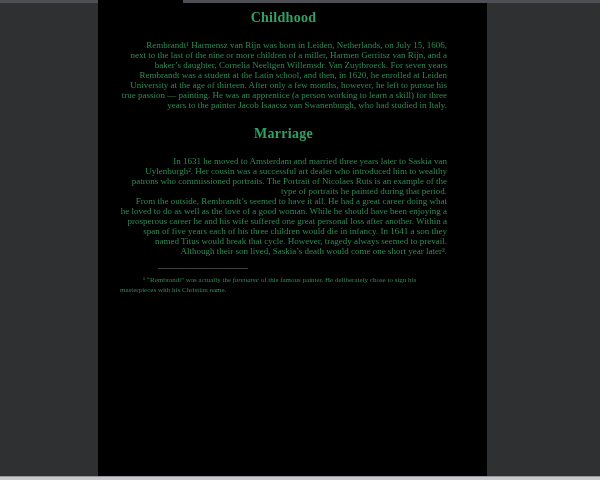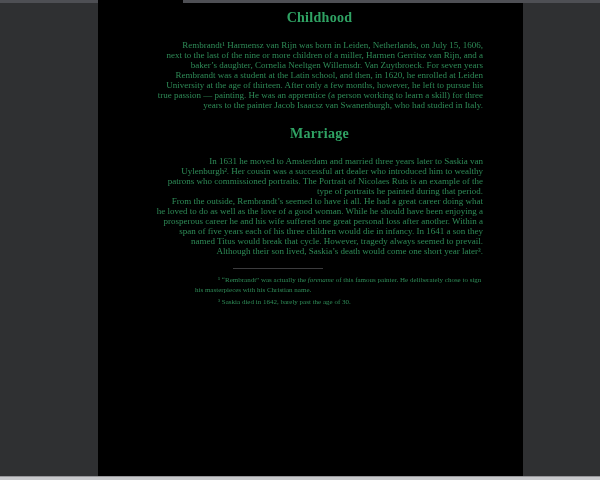--- a/index.html
+++ b/index.html
@@ -30,21 +30,20 @@
     width: 85px; height: 3px;
     background: #000;
     z-index: 4;
   }
   .page {
     position: absolute;
     left: 98px; top: 0;
     width: 389px; height: 476px;
     background: var(--page-bg, #000);
     z-index: 1;
-    padding-left: 36px;
   }
   .content {
     padding: 5px 40px 0 22px;
     color: var(--body-color, #2E8B57);
   }
   .content h2 {
     font-size: 14px;
     line-height: 16px;
     font-weight: bold;
     text-align: center;
@@ -54,21 +53,21 @@
   }
   .content h2:first-child { margin-top: 5px; }
   .content p.body-par {
     font-size: 9px;
     line-height: 10px;
     margin: 0;
     text-indent: 14px;
     text-align: right;
     color: var(--body-color, #2E8B57);
   }
-  .footnote-area { margin-top: 12px; margin-left: 39px; }
+  .footnote-area { margin-top: 12px; }
   .fn-separator {
     margin: 0 0 6px 38px;
     width: 90px;
     height: 0;
     border-top: 1px solid #3C3C3E;
   }
   .footnote {
     font-size: 7px;
     line-height: 10px;
     margin: 0 0 2px 0;
@@ -99,20 +98,19 @@
           <h2>Childhood</h2>
           <p class="body-par">Rembrandt¹ Harmensz van Rijn was born in Leiden, Netherlands, on July 15, 1606, next to the last of the nine or more children of a miller, Harmen Gerritsz van Rijn, and a baker’s daughter, Cornelia Neeltgen Willemsdr. Van Zuytbroeck. For seven years Rembrandt was a student at the Latin school, and then, in 1620, he enrolled at Leiden University at the age of thirteen. After only a few months, however, he left to pursue his true passion — painting. He was an apprentice (a person working to learn a skill) for three years to the painter Jacob Isaacsz van Swanenburgh, who had studied in Italy.</p>
           <h2>Marriage</h2>
           <p class="body-par">In 1631 he moved to Amsterdam and married three years later to Saskia van Uylenburgh². Her cousin was a successful art dealer who introduced him to wealthy patrons who commissioned portraits. The Portrait of Nicolaes Ruts is an example of the type of portraits he painted during that period.</p>
           <p class="body-par">From the outside, Rembrandt’s seemed to have it all. He had a great career doing what he loved to do as well as the love of a good woman. While he should have been enjoying a prosperous career he and his wife suffered one great personal loss after another. Within a span of five years each of his three children would die in infancy. In 1641 a son they named Titus would break that cycle. However, tragedy always seemed to prevail. Although their son lived, Saskia’s death would come one short year later³.</p>
         </div>
       <div class="footnote-area">
         <div class="fn-separator"></div>
         <div id="footnotes">
             <div class="footnote"><span>¹</span> <span>“Rembrandt” was actually the </span><span class="it">forename</span><span> of this famous painter. He deliberately chose to sign his masterpieces with his Christian name.</span></div>
-            <div class="footnote"><span>³</span> <span>Saskia died in 1642, barely past the age of 30.</span></div>
           </div>
       </div>
     </div>
   </div>
 
   <div class="bottom-bar"></div>
 </div>
 
 </body></html>

